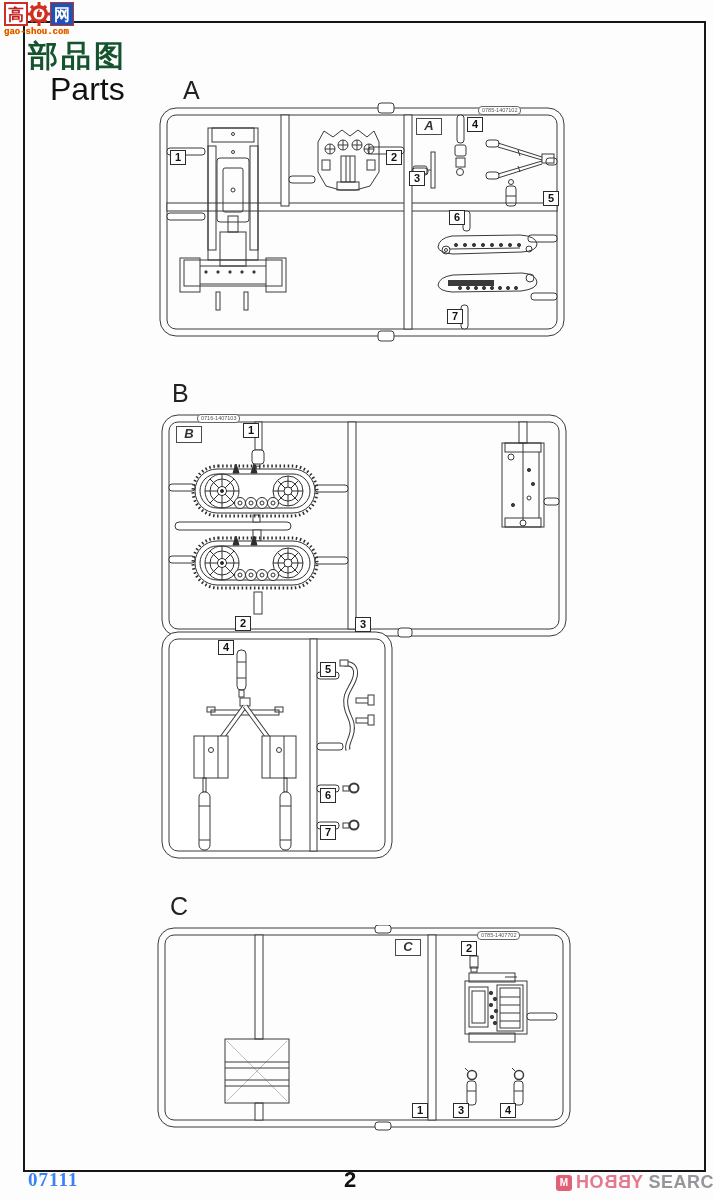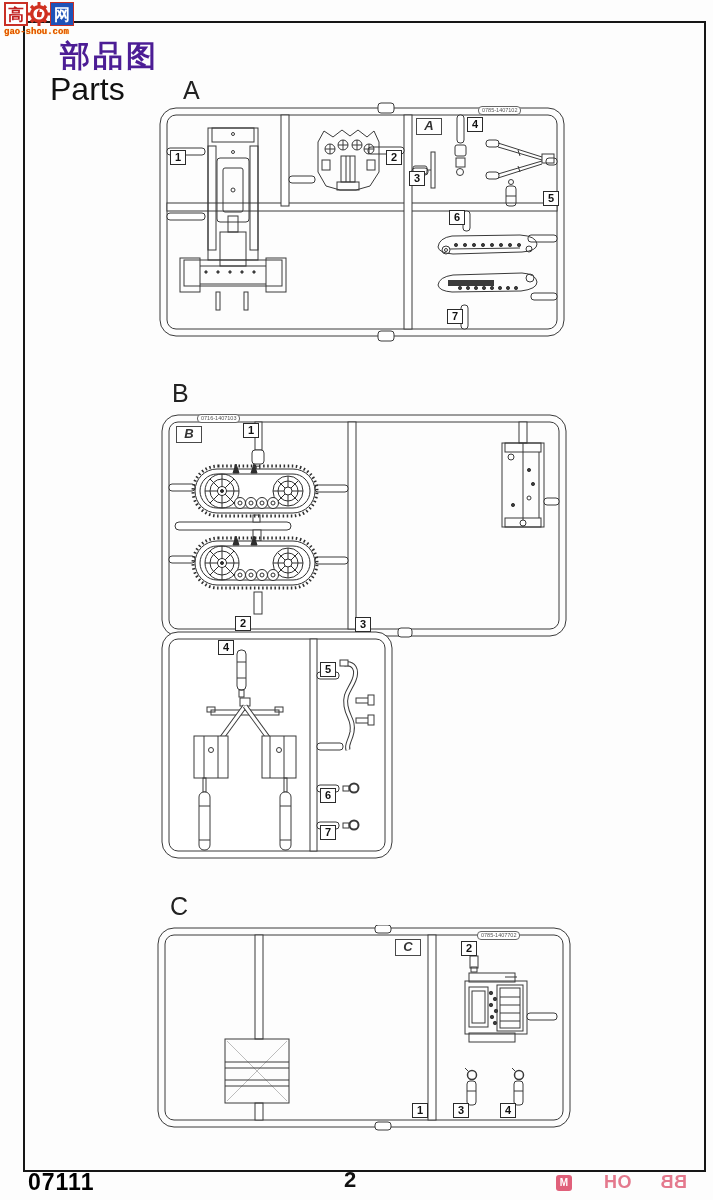--- a/index.html
+++ b/index.html
@@ -10,43 +10,43 @@
   
   .wm{left:4px;top:2px;width:96px;}
   .wm-row{display:flex;align-items:center;}
   .wm-box{width:24px;height:24px;box-sizing:border-box;text-align:center;
           font-weight:bold;font-size:16px;line-height:22px;}
   .wm-left{border:2px solid #c93026;color:#c02020;background:#fff;}
   .wm-right{background:#1e52b8;color:#fff;border:1px solid #c93026;line-height:23px;}
   .wm-url{margin-top:1px;font-size:9px;font-weight:bold;color:#e04a00;
           text-shadow:0 0 1px #ffb400;letter-spacing:0px;white-space:nowrap;font-family:Liberation Mono, monospace;}
   
-  .title-cn{left:60px;top:36px;font-size:30px;font-weight:bold;letter-spacing:3px;color:#4c1d95;}
+  .title-cn{left:28px;top:36px;font-size:30px;font-weight:bold;letter-spacing:3px;color:#14532d;}
   .title-en{left:50px;top:71px;font-size:32px;color:#111;}
   .biglabel{font-size:25px;color:#222;}
   
   .sprue{position:absolute;}
   .sprue svg{position:absolute;left:0;top:0;}
   .tag{position:absolute;box-sizing:border-box;min-width:16px;height:15px;padding:0 1px;
        border:1.5px solid #2b2b2b;background:#fff;color:#111;
        font-size:11px;line-height:12px;font-weight:bold;text-align:center;z-index:3;}
   .ltag{position:absolute;box-sizing:border-box;width:26px;height:17px;
         border:1.5px solid #4a4a4a;background:#fff;color:#333;
         font-size:13px;line-height:14px;font-weight:bold;font-style:italic;text-align:center;z-index:3;}
   .stamp{position:absolute;box-sizing:border-box;height:9px;padding:0 3px;border:1px solid #666;
          border-radius:4px;background:#fff;color:#555;font-size:5.5px;line-height:7px;
          white-space:nowrap;z-index:3;}
   
-  .kitno{left:28px;top:1169px;font-size:23px;font-weight:bold;letter-spacing:1px;color:#000000;}
+  .kitno{left:28px;top:1169px;font-size:19px;font-weight:bold;letter-spacing:1px;color:#3b82f6;font-family:Liberation Serif, serif;}
   .pageno{left:344px;top:1167px;font-size:22px;font-weight:bold;color:#111;}
   .hslogo{left:556px;top:1172px;display:flex;align-items:center;gap:4px;}
   .hs-icon{width:16px;height:16px;border-radius:3px;background:#e0607a;color:#fff;
            font-size:10px;line-height:16px;font-weight:bold;text-align:center;}
   .hs-text{font-size:18px;font-weight:bold;letter-spacing:0.5px;white-space:nowrap;}
-  .hs-pink{color:#e4798d;margin-left:28px;}
+  .hs-pink{color:#e4798d;}
   .hs-mirror{display:inline-block;transform:scaleX(-1);}
   .hs-gray{color:#95959a;margin-left:5px;font-weight:bold;}
 </style>
 </head>
 <body>
 
 <div class="page">
 
   <div class="abs page-frame"></div>
 

